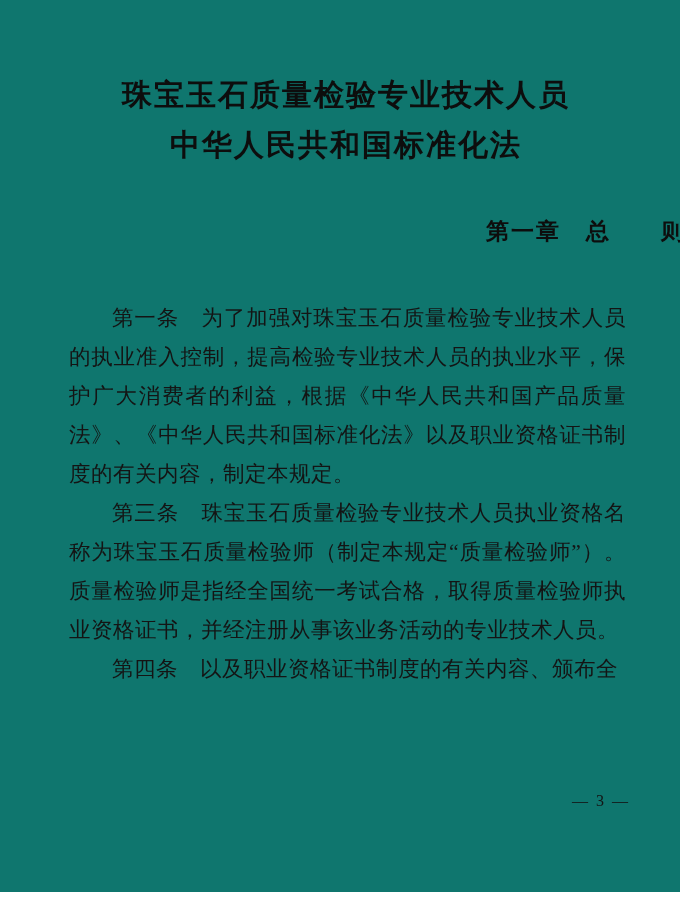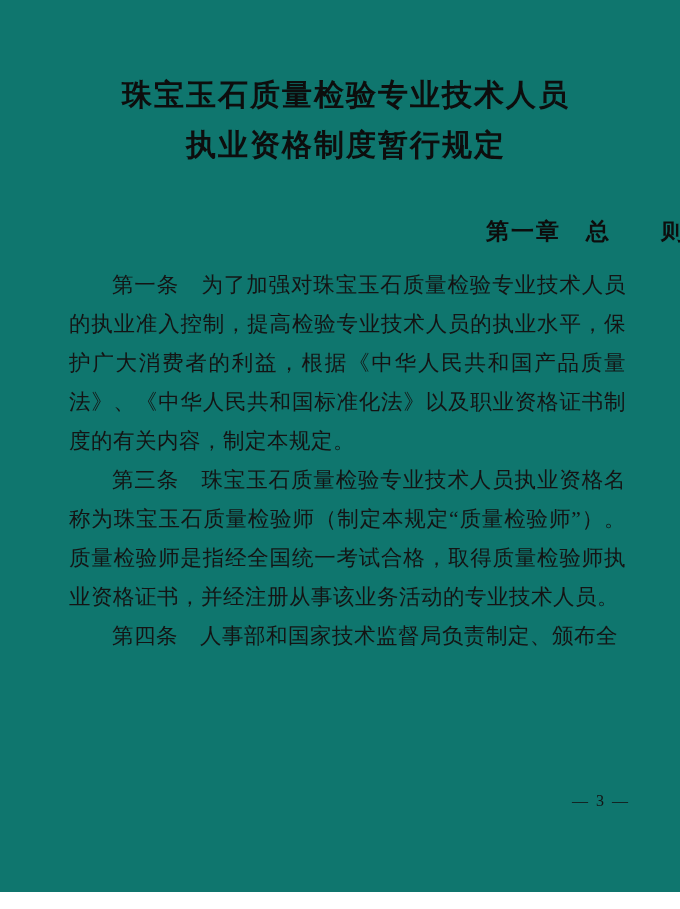--- a/index.html
+++ b/index.html
@@ -33,21 +33,21 @@
     margin: 46px 0 0 0;
     text-align: right;
     font-family: "Liberation Sans", "DejaVu Sans", sans-serif;
     font-weight: bold;
     font-size: 23px;
     line-height: 30px;
     letter-spacing: 2px;
     color: #0d0d0d;
   }
   .body-text {
-    margin: 20px 60px 0 63px;
+    margin: 53px 60px 0 63px;
     font-family: "Liberation Serif", "DejaVu Serif", serif;
     font-size: 21.5px;
     line-height: 39px;
     text-align: justify;
     letter-spacing: 0.5px;
     color: #141414;
   }
   .body-text p {
     margin: 0;
     padding: 0;
@@ -63,26 +63,26 @@
     color: #141414;
   }
 </style>
 </head>
 <body>
 
 <div class="page">
 
   <h1 class="doc-title">
     <span class="title-line">珠宝玉石质量检验专业技术人员</span>
-    <span class="title-line">执业资格制度暂行规定</span>
+    <span class="title-line">中华人民共和国标准化法</span>
   </h1>
 
   <h2 class="chapter-heading">第一章　总　　则</h2>
 
   <div class="body-text">
     <p>第一条　为了加强对珠宝玉石质量检验专业技术人员的执业准入控制，提高检验专业技术人员的执业水平，保护广大消费者的利益，根据《中华人民共和国产品质量法》、《中华人民共和国标准化法》以及职业资格证书制度的有关内容，制定本规定。</p>
     <p>第三条　珠宝玉石质量检验专业技术人员执业资格名称为珠宝玉石质量检验师（制定本规定“质量检验师”）。质量检验师是指经全国统一考试合格，取得质量检验师执业资格证书，并经注册从事该业务活动的专业技术人员。</p>
-    <p>第四条　人事部和国家技术监督局负责制定、颁布全</p>
+    <p>第四条　以及职业资格证书制度的有关内容、颁布全</p>
   </div>
 
   <div class="page-number">— 3 —</div>
 
 </div>
 
 </body></html>

